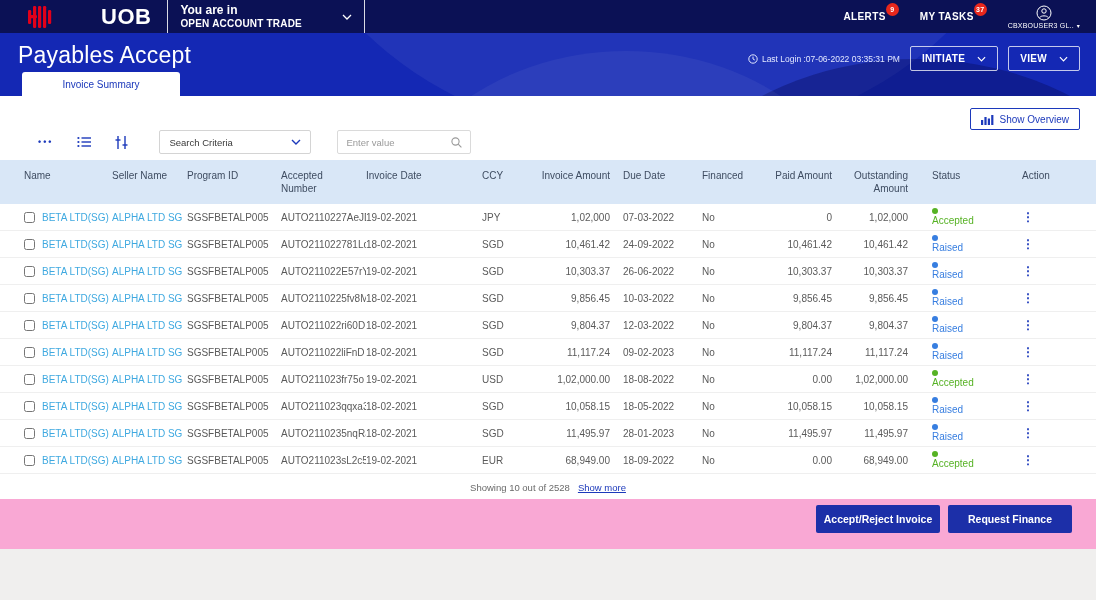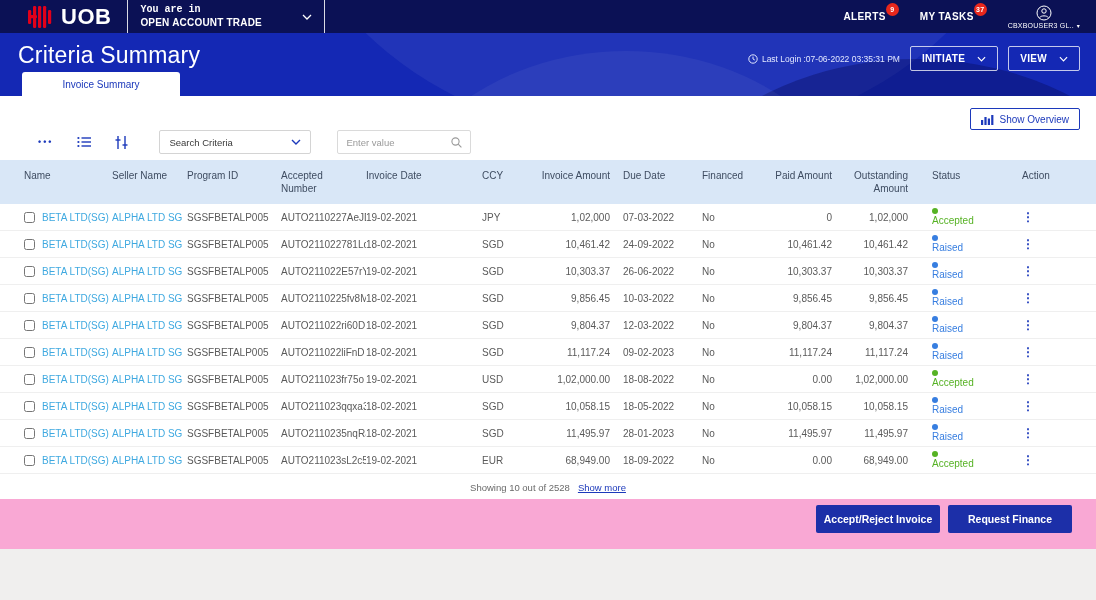--- a/index.html
+++ b/index.html
@@ -2,24 +2,24 @@
 <html><head>
 <meta charset="utf-8">
 <style>
   * { box-sizing: border-box; margin:0; padding:0; }
   html,body { width:1096px; height:600px; overflow:hidden; }
   body { font-family:"Liberation Sans", sans-serif; background:#f0efee; }
 
   
   .navbar { height:33px; background:#0b1155; display:flex; align-items:stretch; color:#fff; }
   .logo { display:flex; align-items:center; gap:7px; padding-left:28px; }
-  .logo-text { font-size:22px; font-weight:bold; letter-spacing:.5px; line-height:1; }
+  .logo-text { font-size:22px; font-weight:bold; letter-spacing:.5px; line-height:1;margin-left:40px; }
   .context { display:flex; align-items:center; margin-left:16px; border-left:1px solid rgba(255,255,255,.85); border-right:1px solid rgba(255,255,255,.85); padding:0 12px; width:198px; justify-content:space-between; }
   .context-lines { display:flex; flex-direction:column; line-height:1.25; }
-  .context-label { font-size:10px; font-weight:bold;font-family:Liberation Mono, monospace; }
+  .context-label { font-size:12px; font-weight:bold; }
   .context-value { font-size:10px; font-weight:bold; letter-spacing:.2px; }
   .nav-right { margin-left:auto; display:flex; align-items:center; gap:34px; padding-right:16px; }
   .nav-item { font-size:10px; font-weight:bold; letter-spacing:.4px; position:relative; cursor:pointer; }
   .badge { position:absolute; top:-8px; right:-13px; background:#e8271c; color:#fff; border-radius:50%; min-width:13px; height:13px; font-size:7px; font-weight:bold; display:flex; align-items:center; justify-content:center; padding:0 2px; }
   .user { display:flex; flex-direction:column; align-items:center; gap:1px; cursor:pointer; }
   .user-name { font-size:7px; letter-spacing:.2px; display:flex; align-items:center; gap:3px; }
 
   
   .subheader { height:63px; background:#1428b4; position:relative; overflow:hidden; color:#fff; }
   .wave-a { position:absolute; width:760px; height:620px; border-radius:50%; background:rgba(255,255,255,.06); top:-510px; right:60px; }
@@ -122,21 +122,21 @@
       </span>
     </div>
   </div>
 </div>
 
 <div class="subheader">
   <div class="wave-a"></div>
   <div class="wave-b"></div>
   <div class="wave-c"></div>
   <div class="subheader-inner">
-    <div class="page-title">Criteria Summary</div>
+    <div class="page-title">Payables Accept</div>
     <div class="header-right">
       <div class="last-login">
         <span style="display:flex;">
           <svg width="10" height="10" viewBox="0 0 10 10">
             <circle cx="5" cy="5" r="4.2" fill="none" stroke="#e2e7ff" stroke-width="1"></circle>
             <polyline points="5,2.6 5,5 6.8,6" fill="none" stroke="#e2e7ff" stroke-width="1"></polyline>
           </svg>
         </span>
         <span>Last Login :07-06-2022 03:35:31 PM</span>
       </div>

